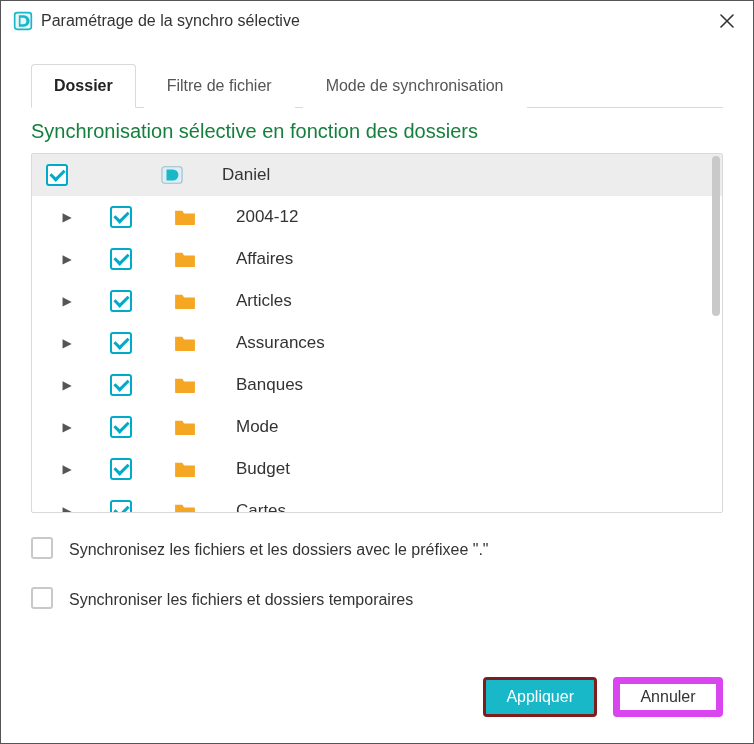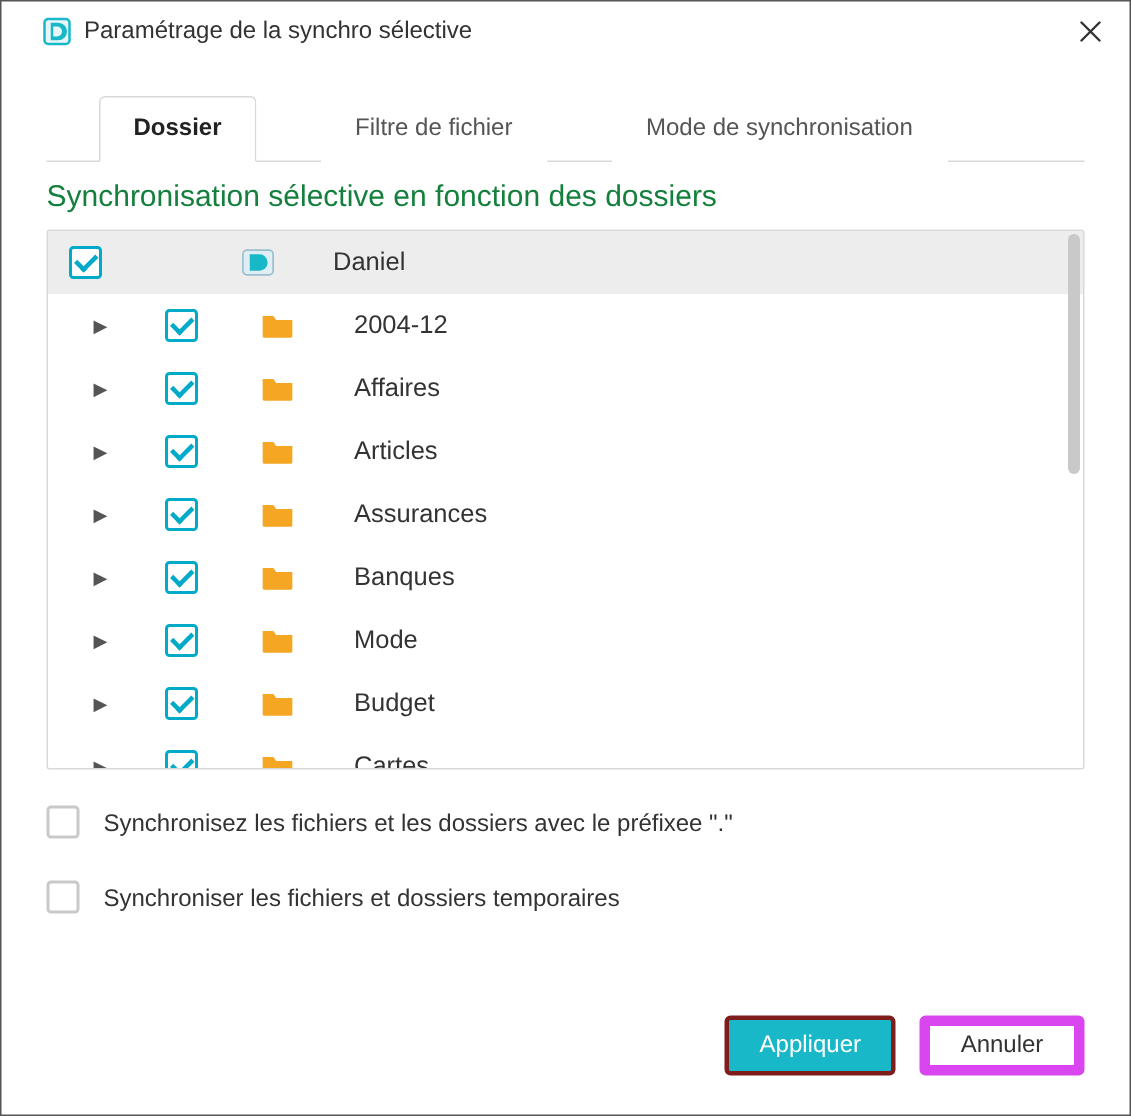--- a/index.html
+++ b/index.html
@@ -14,21 +14,21 @@
     width: 754px;
     height: 744px;
     border: 1px solid #555;
     position: relative;
     display: flex;
     flex-direction: column;
   }
   .titlebar {
     display: flex;
     align-items: center;
-    padding: 8px 14px 6px 27px;
+    padding: 8px 14px 6px 12px;
   }
   .app-icon {
     width: 20px;
     height: 20px;
     margin-right: 8px;
     display: flex;
     align-items: center;
     justify-content: center;
   }
   .app-icon svg { width: 20px; height: 20px; }
@@ -57,21 +57,20 @@
     font-size: 16px;
     color: #555;
     border: 1px solid transparent;
     border-bottom: none;
     margin-right: 8px;
     cursor: pointer;
     border-radius: 4px 4px 0 0;
     position: relative;
     top: 1px;
     background: #fff;
-    margin-left: 35px;
   }
   .tab.active {
     font-weight: 700;
     color: #222;
     border-color: #d9d9d9;
     border-bottom: 1px solid #fff;
   }
   .subtitle {
     margin: 12px 30px 10px 30px;
     color: #15803d;

